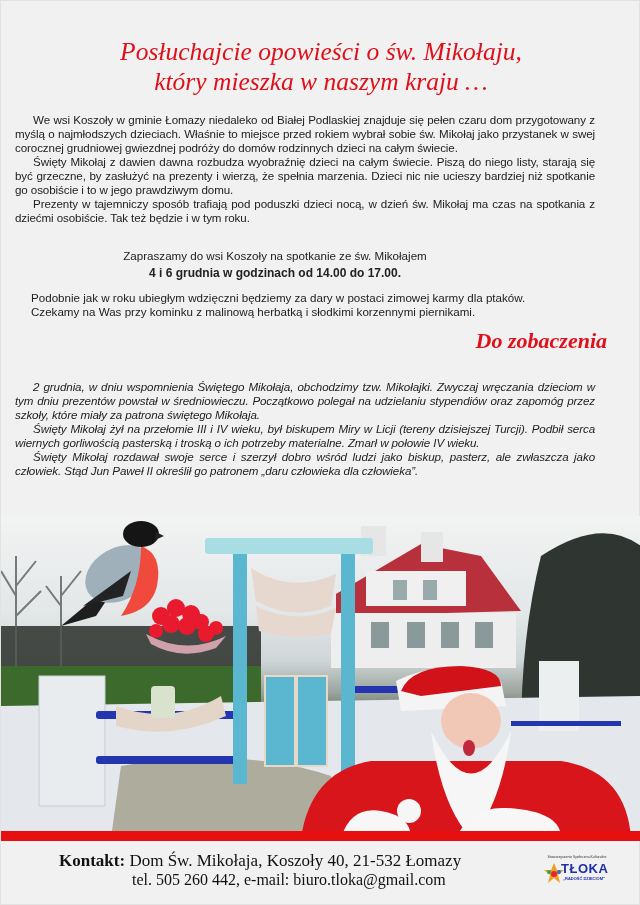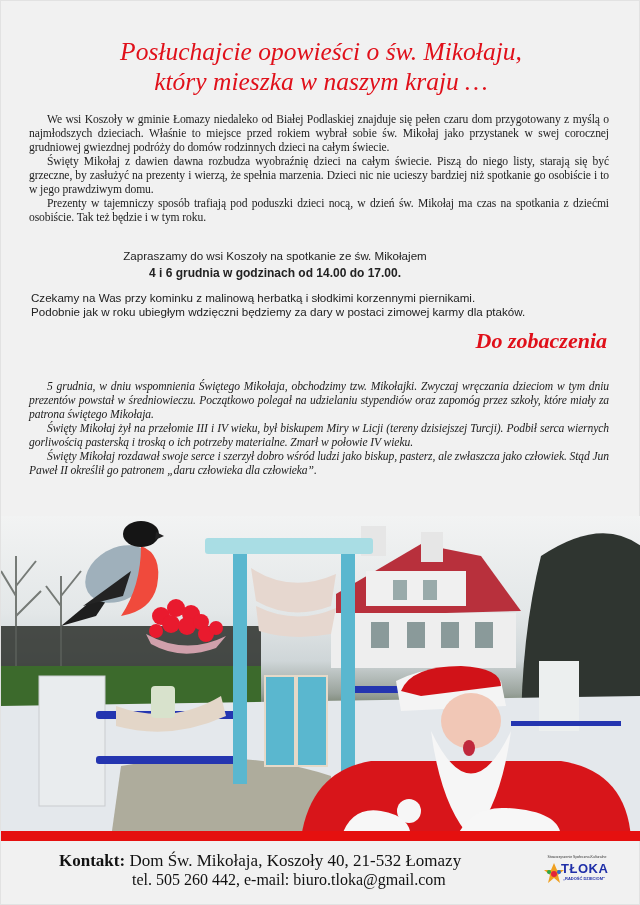--- a/index.html
+++ b/index.html
@@ -4,21 +4,21 @@
   <style>
     * { box-sizing: border-box; margin: 0; padding: 0; }
     html, body { width: 640px; height: 905px; overflow: hidden; background: #f0f0f0; }
     body { position: relative; font-family: "Liberation Sans", sans-serif; color: #1a1a1a; }
     .poster { position: absolute; left: 0; top: 0; width: 640px; height: 905px; background: #f1f1f1; border: 1px solid #e2e2e2; }
 
     .title { position: absolute; left: 0; top: 36px; width: 640px; text-align: center;
       font-family: "Liberation Serif", serif; font-style: italic; font-weight: normal;
       color: #e0101a; font-size: 25.5px; line-height: 30px; }
 
-    .para { position: absolute; left: 28px; width: 580px; font-family: Liberation Serif, serif;
+    .para { position: absolute; left: 14px; width: 580px; font-family: Liberation Sans, sans-serif;
       font-size: 11.6px; line-height: 14px; text-align: justify; color: #222; letter-spacing: -0.1px; }
     .para p { text-indent: 18px; }
     .center { position: absolute; left: 0; width: 548px; text-align: center; font-size: 11.6px; color: #222; }
     .bold { font-weight: bold; font-size: 12px; }
     .left-lines { position: absolute; left: 30px; width: 590px; font-size: 11.6px; line-height: 14px; color: #222; }
     .sign { position: absolute; right: 32px; top: 327px; font-family: "Liberation Serif", serif; font-style: italic;
       font-weight: bold; color: #e0101a; font-size: 22px; }
     .italic-para { font-style: italic; }
 
     .photo { position: absolute; left: 0; top: 515px; width: 640px; height: 322px; overflow: hidden;
@@ -47,28 +47,28 @@
   <div class="para" style="top:112px;">
     <p>We wsi Koszoły w gminie Łomazy niedaleko od Białej Podlaskiej znajduje się pełen czaru dom przygotowany z myślą o najmłodszych dzieciach. Właśnie to miejsce przed rokiem wybrał sobie św. Mikołaj jako przystanek w swej corocznej grudniowej gwiezdnej podróży do domów rodzinnych dzieci na całym świecie.</p>
     <p>Święty Mikołaj z dawien dawna rozbudza wyobraźnię dzieci na całym świecie. Piszą do niego listy, starają się być grzeczne, by zasłużyć na prezenty i wierzą, że spełnia marzenia. Dzieci nic nie ucieszy bardziej niż spotkanie go osobiście i to w jego prawdziwym domu.</p>
     <p>Prezenty w tajemniczy sposób trafiają pod poduszki dzieci nocą, w dzień św. Mikołaj ma czas na spotkania z dziećmi osobiście. Tak też będzie i w tym roku.</p>
   </div>
 
   <div class="center" style="top:248px;">Zapraszamy do wsi Koszoły na spotkanie ze św. Mikołajem</div>
   <div class="center bold" style="top:265px;">4 i 6 grudnia w godzinach od 14.00 do 17.00.</div>
 
   <div class="left-lines" style="top:290px;">
+    <div>Podobnie jak w roku ubiegłym wdzięczni będziemy za dary w postaci  zimowej karmy dla ptaków.</div>
     <div>Czekamy na Was  przy kominku z malinową herbatką i słodkimi korzennymi piernikami.</div>
-    <div>Podobnie jak w roku ubiegłym wdzięczni będziemy za dary w postaci  zimowej karmy dla ptaków.</div>
   </div>
 
   <div class="sign">Do zobaczenia</div>
 
   <div class="para italic-para" style="top:379px;">
-    <p>5 grudnia, w dniu wspomnienia Świętego Mikołaja, obchodzimy tzw. Mikołajki. Zwyczaj wręczania dzieciom w tym dniu prezentów powstał w średniowieczu. Początkowo polegał na udzielaniu stypendiów oraz zapomóg przez szkoły, które miały za patrona świętego Mikołaja.</p>
+    <p>2 grudnia, w dniu wspomnienia Świętego Mikołaja, obchodzimy tzw. Mikołajki. Zwyczaj wręczania dzieciom w tym dniu prezentów powstał w średniowieczu. Początkowo polegał na udzielaniu stypendiów oraz zapomóg przez szkoły, które miały za patrona świętego Mikołaja.</p>
     <p>Święty Mikołaj żył na przełomie III i IV wieku, był biskupem Miry w Licji (tereny dzisiejszej Turcji). Podbił serca wiernych gorliwością pasterską i troską o ich potrzeby materialne. Zmarł w połowie IV wieku.</p>
     <p>Święty Mikołaj rozdawał swoje serce i szerzył dobro wśród ludzi jako biskup, pasterz, ale zwłaszcza jako człowiek. Stąd Jun Paweł II określił go patronem „daru człowieka dla człowieka”.</p>
   </div>
 
   <div class="photo">
     <svg width="640" height="322" viewBox="0 0 640 322">
 
       <rect x="0" y="110" width="260" height="55" fill="#2b2f2a" opacity="0.85"></rect>
       <g stroke="#5a5f5a" stroke-width="2" fill="none" opacity="0.8">
         <path d="M15 160 L15 40 M15 80 L0 55 M15 70 L35 45 M15 100 L40 75"></path>

